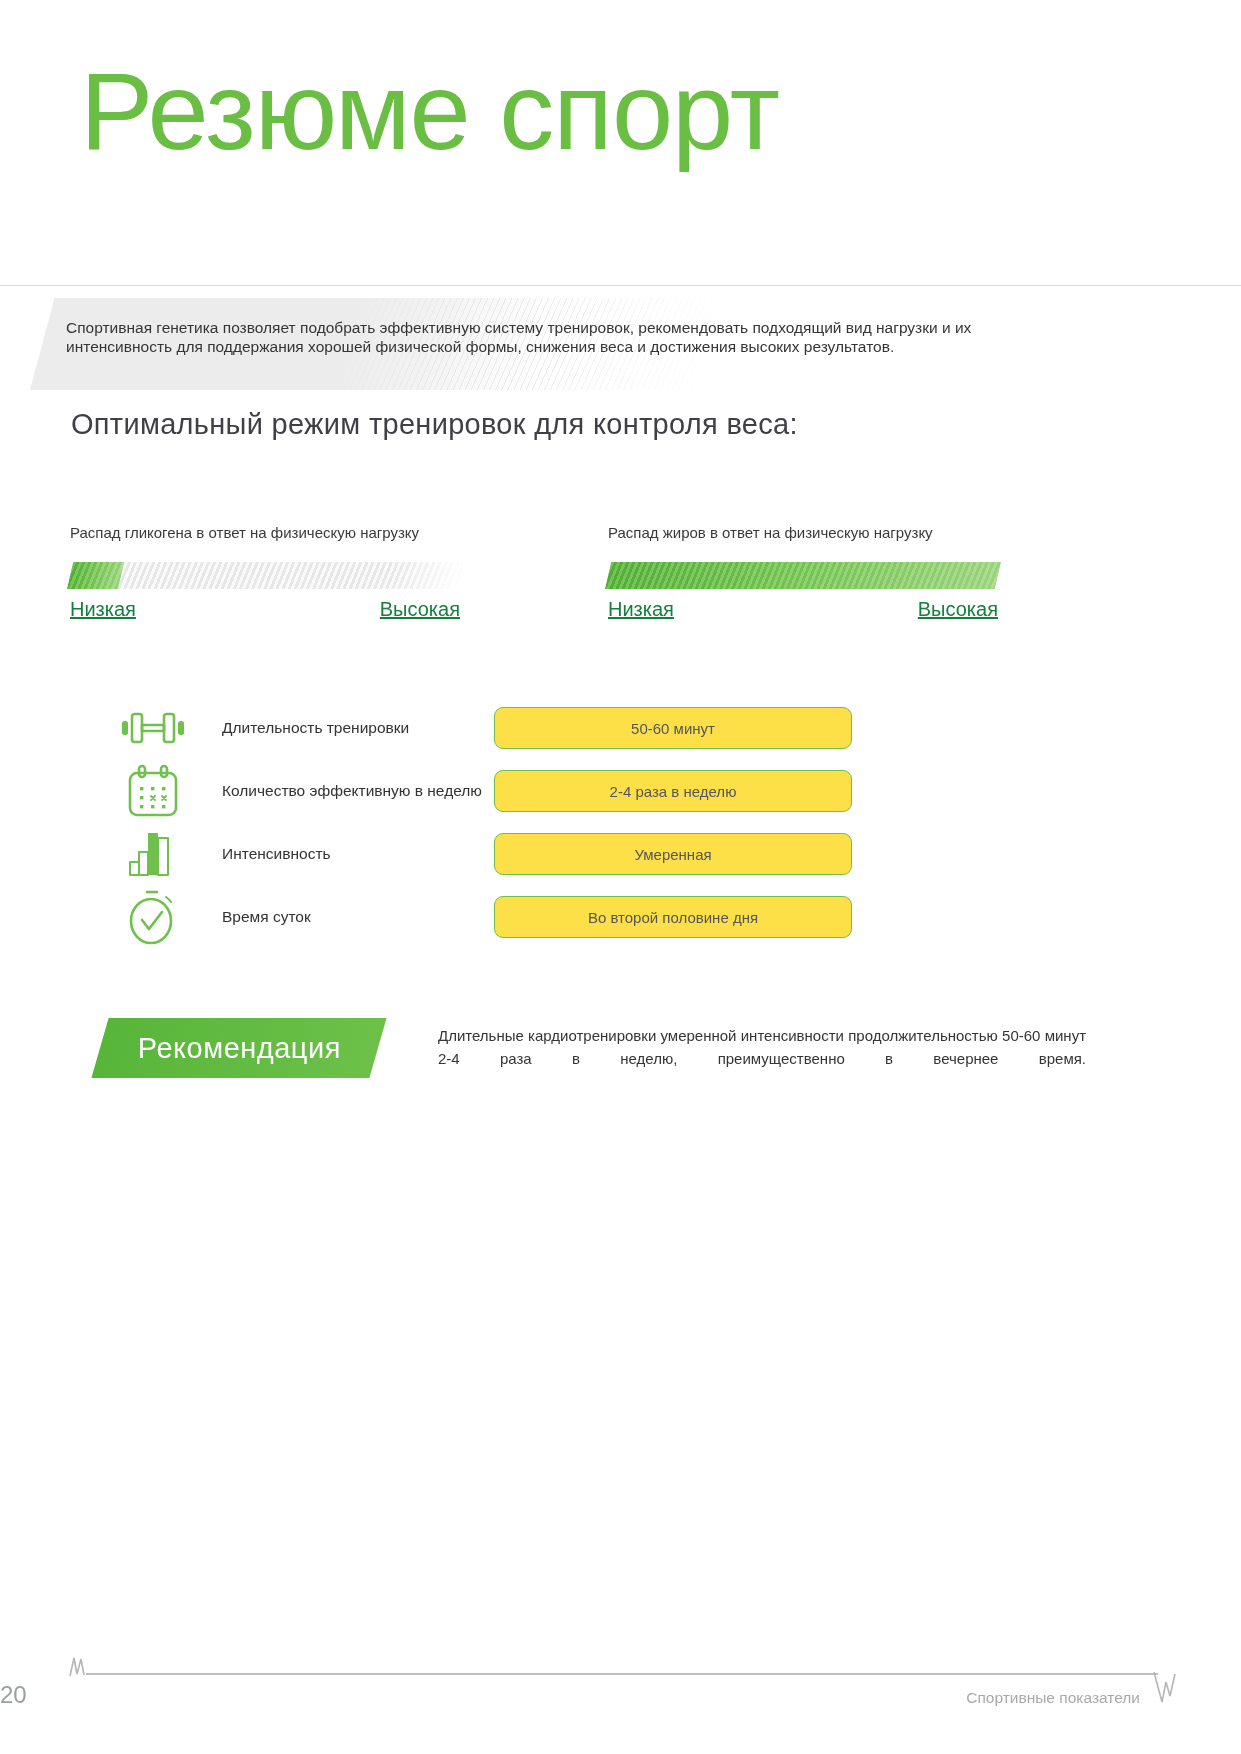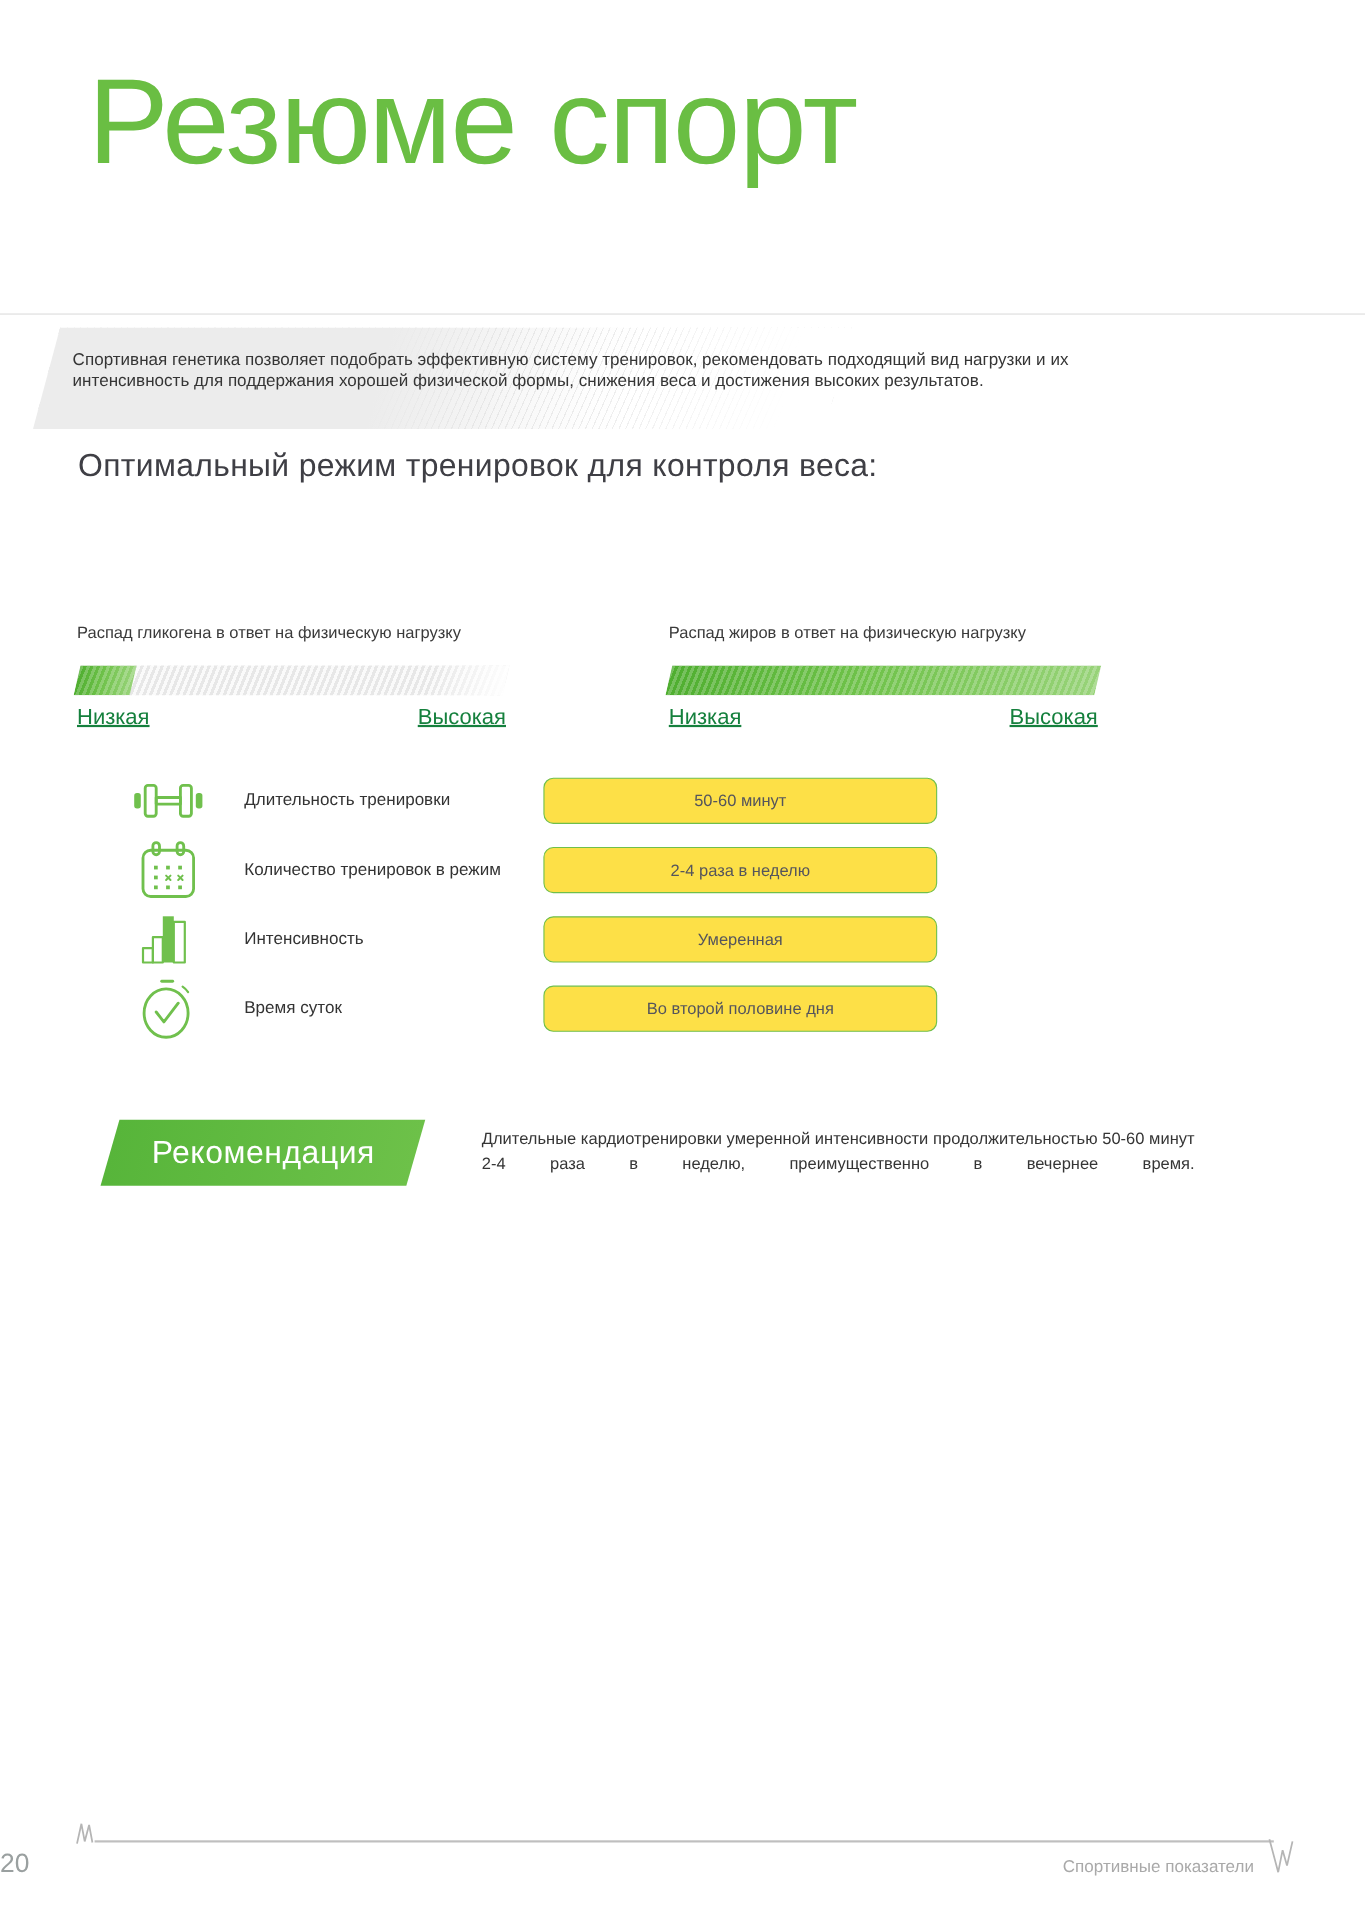--- a/index.html
+++ b/index.html
@@ -24,21 +24,21 @@
     line-height:19px; color:#353535; }
 
   
   .section-heading { position:absolute; left:71px; top:408px; font-size:29px; font-weight:400;
     color:#3f3f45; letter-spacing:0.3px;text-align:center; }
 
   
   .gauge { position:absolute; width:390px; }
   .gauge-1 { left:70px; top:524px; }
   .gauge-2 { left:608px; top:524px; }
-  .gauge-label { font-size:15px; color:#3a3a3a;margin-top:43px; }
+  .gauge-label { font-size:15px; color:#3a3a3a; }
   .gauge-track { position:relative; margin-top:21px; height:27px; transform:skewX(-13deg);
     background-image:
       linear-gradient(to right, rgba(255,255,255,0) 82%, rgba(255,255,255,0.95) 100%),
       repeating-linear-gradient(100deg, #e7e7e7 0 3px, #fafafa 3px 6px);
     overflow:hidden; }
   .gauge-fill { position:absolute; left:0; top:0; bottom:0; width:13%;
     background-image:
       repeating-linear-gradient(100deg, rgba(255,255,255,0.22) 0 3px, rgba(255,255,255,0) 3px 6px),
       linear-gradient(to right, #4fae30, #6fc24a 45%, #98d379 100%);
   }
@@ -137,21 +137,21 @@
         <rect class="fl" x="24" y="23" width="3.4" height="3.4"></rect>
         <rect class="fl" x="35" y="23" width="3.4" height="3.4"></rect>
         <rect class="fl" x="13" y="32" width="3.4" height="3.4"></rect>
         <path class="st" style="stroke-width:1.8" d="M24 32 l4 4 M28 32 l-4 4"></path>
         <path class="st" style="stroke-width:1.8" d="M35 32 l4 4 M39 32 l-4 4"></path>
         <rect class="fl" x="13" y="41" width="3.4" height="3.4"></rect>
         <rect class="fl" x="24" y="41" width="3.4" height="3.4"></rect>
         <rect class="fl" x="35" y="41" width="3.4" height="3.4"></rect>
       </svg>
     </div>
-    <div class="param-label">Количество тренировок в режим</div>
+    <div class="param-label">Количество эффективную в неделю</div>
     <div class="param-value">2-4 раза в неделю</div>
   </div>
 
   <div class="param-row row-3">
     <div class="param-icon">
       <svg width="52" height="46" viewBox="0 0 52 46">
         <rect class="st" style="stroke-width:2" x="3" y="31" width="9" height="13"></rect>
         <rect class="st" style="stroke-width:2" x="12" y="21" width="9" height="23"></rect>
         <rect class="st" style="stroke-width:2" x="31" y="7" width="10" height="37"></rect>
         <rect class="fl" x="21" y="2" width="10" height="42"></rect>

